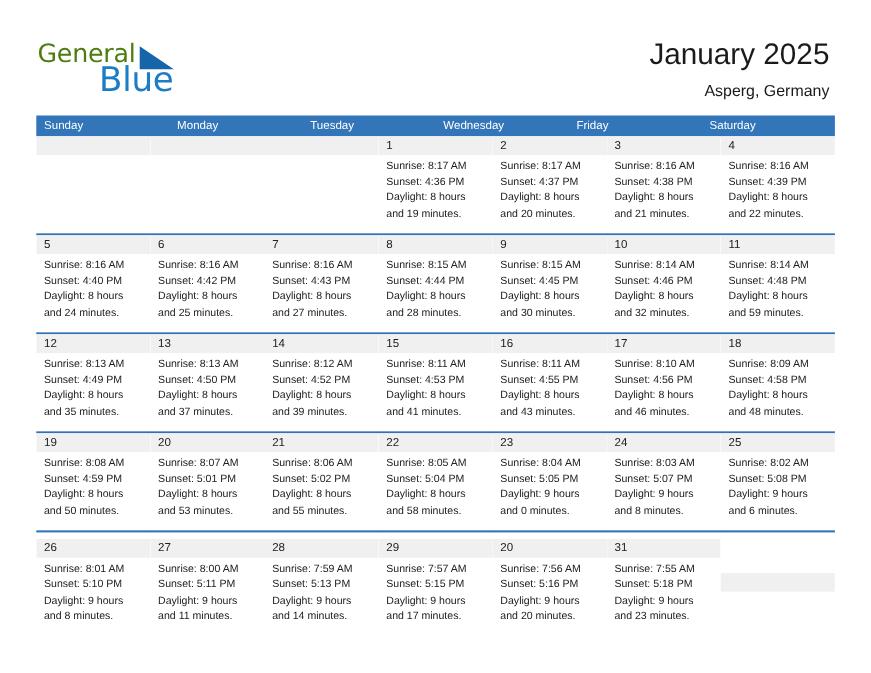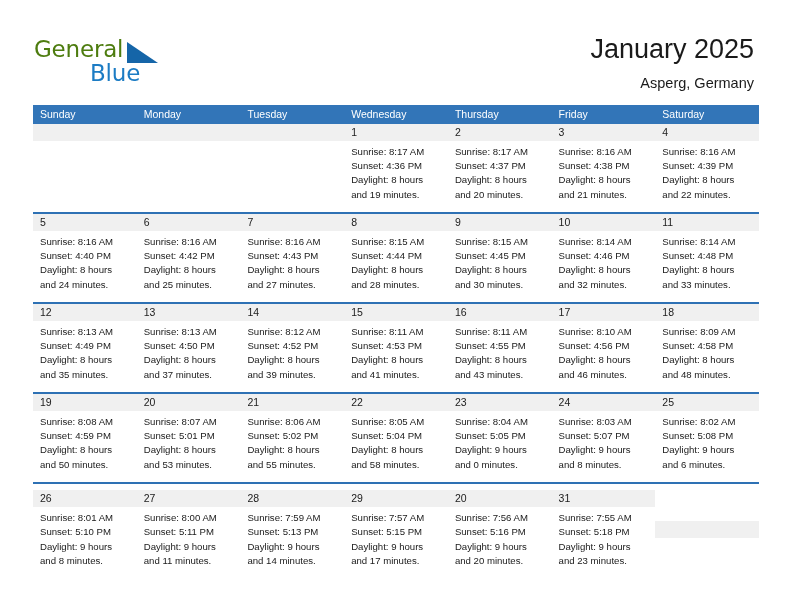--- a/index.html
+++ b/index.html
@@ -45,21 +45,21 @@
     color: #4d7c0f;
     letter-spacing: -0.2px;
     line-height: 26px;
     font-family: "DejaVu Sans", sans-serif;
     font-weight: 400;
   }
   .logo-blue {
     position: absolute;
     left: 56px;
     top: 24px;
-    font-size: 23px;
+    font-size: 31px;
     color: #1c7cc4;
     letter-spacing: -0.2px;
     line-height: 26px;
     font-family: "DejaVu Sans", sans-serif;
     font-weight: 400;
   }
   .logo-triangle {
     position: absolute;
     left: 93px;
     top: 6px;
@@ -176,21 +176,20 @@
     </div>
 
   </div>
 
   <div class="calendar">
     <div class="weekday-row" id="weekday-row">
         <div class="weekday">Sunday</div>
         <div class="weekday">Monday</div>
         <div class="weekday">Tuesday</div>
         <div class="weekday">Wednesday</div>
-        <div class="weekday">Thursday</div>
         <div class="weekday">Friday</div>
         <div class="weekday">Saturday</div>
       </div>
     <div id="weeks-container">
         <div class="week-row">
           <div class="day-cell empty">
             <div class="day-number-band">
               <span class="day-number"></span>
             </div>
           </div>
@@ -317,21 +316,21 @@
             </div>
           </div>
           <div class="day-cell">
             <div class="day-number-band">
               <span class="day-number">11</span>
             </div>
             <div class="day-body">
               <div class="day-line">Sunrise: 8:14 AM</div>
               <div class="day-line">Sunset: 4:48 PM</div>
               <div class="day-line">Daylight: 8 hours</div>
-              <div class="day-line">and 33 minutes.</div>
+              <div class="day-line">and 59 minutes.</div>
             </div>
           </div>
         </div>
         <div class="week-row">
           <div class="day-cell">
             <div class="day-number-band">
               <span class="day-number">12</span>
             </div>
             <div class="day-body">
               <div class="day-line">Sunrise: 8:13 AM</div>

